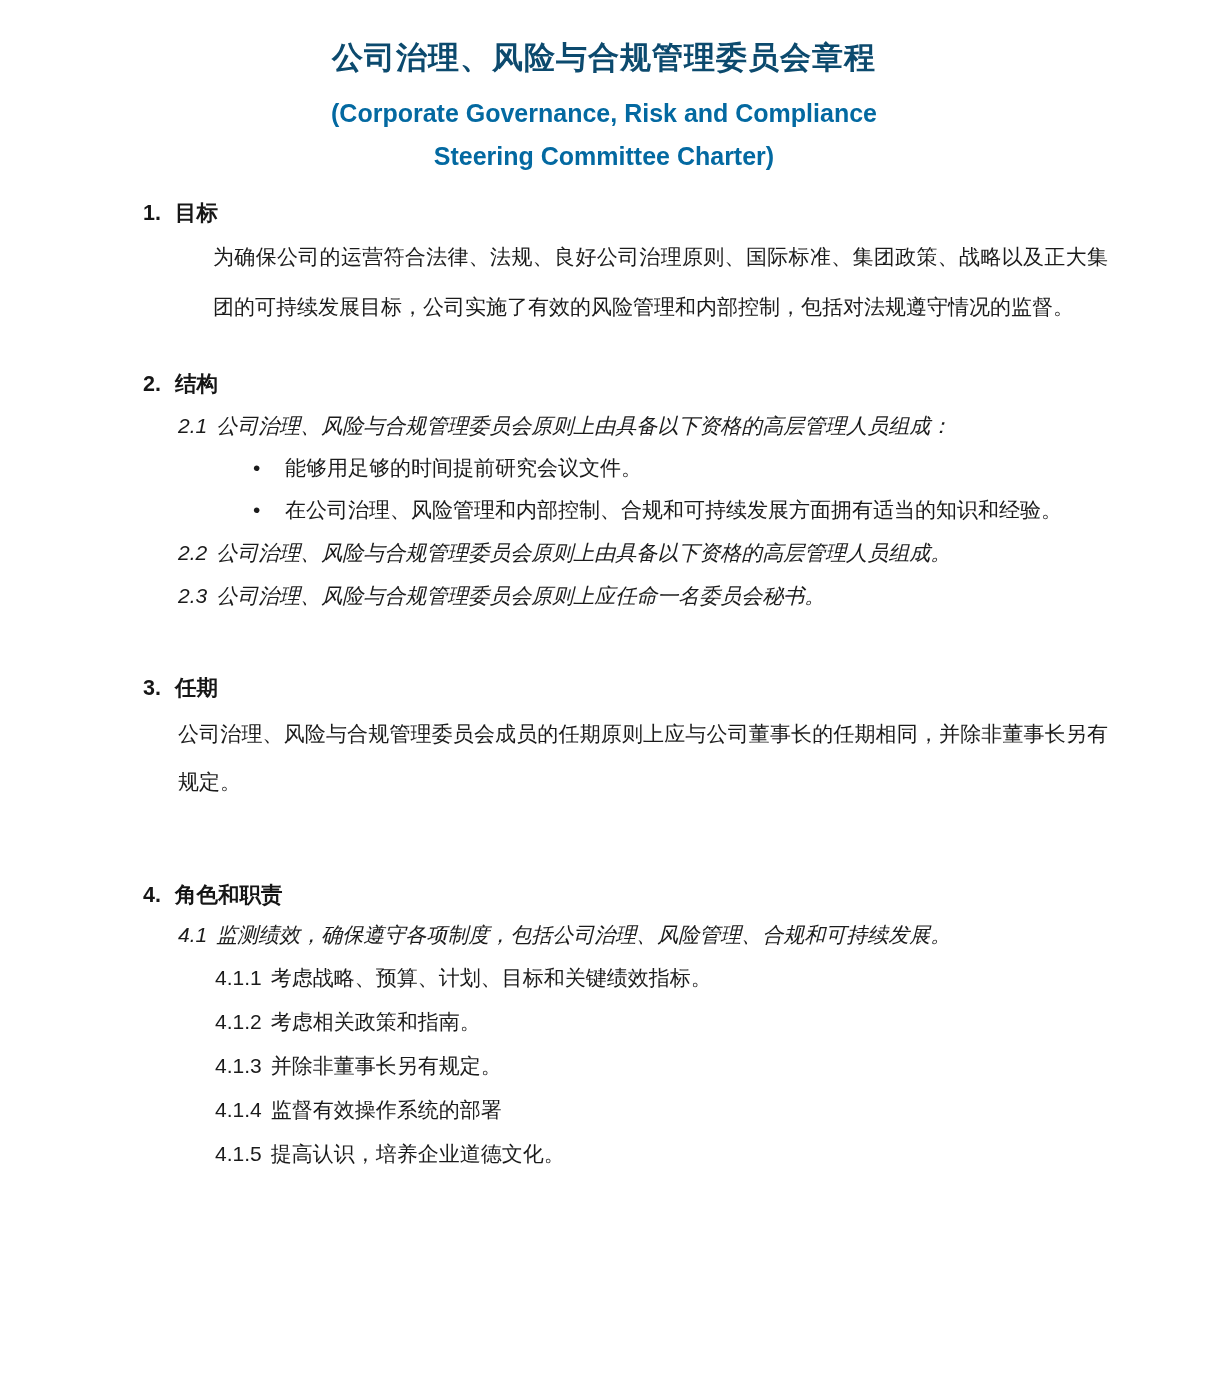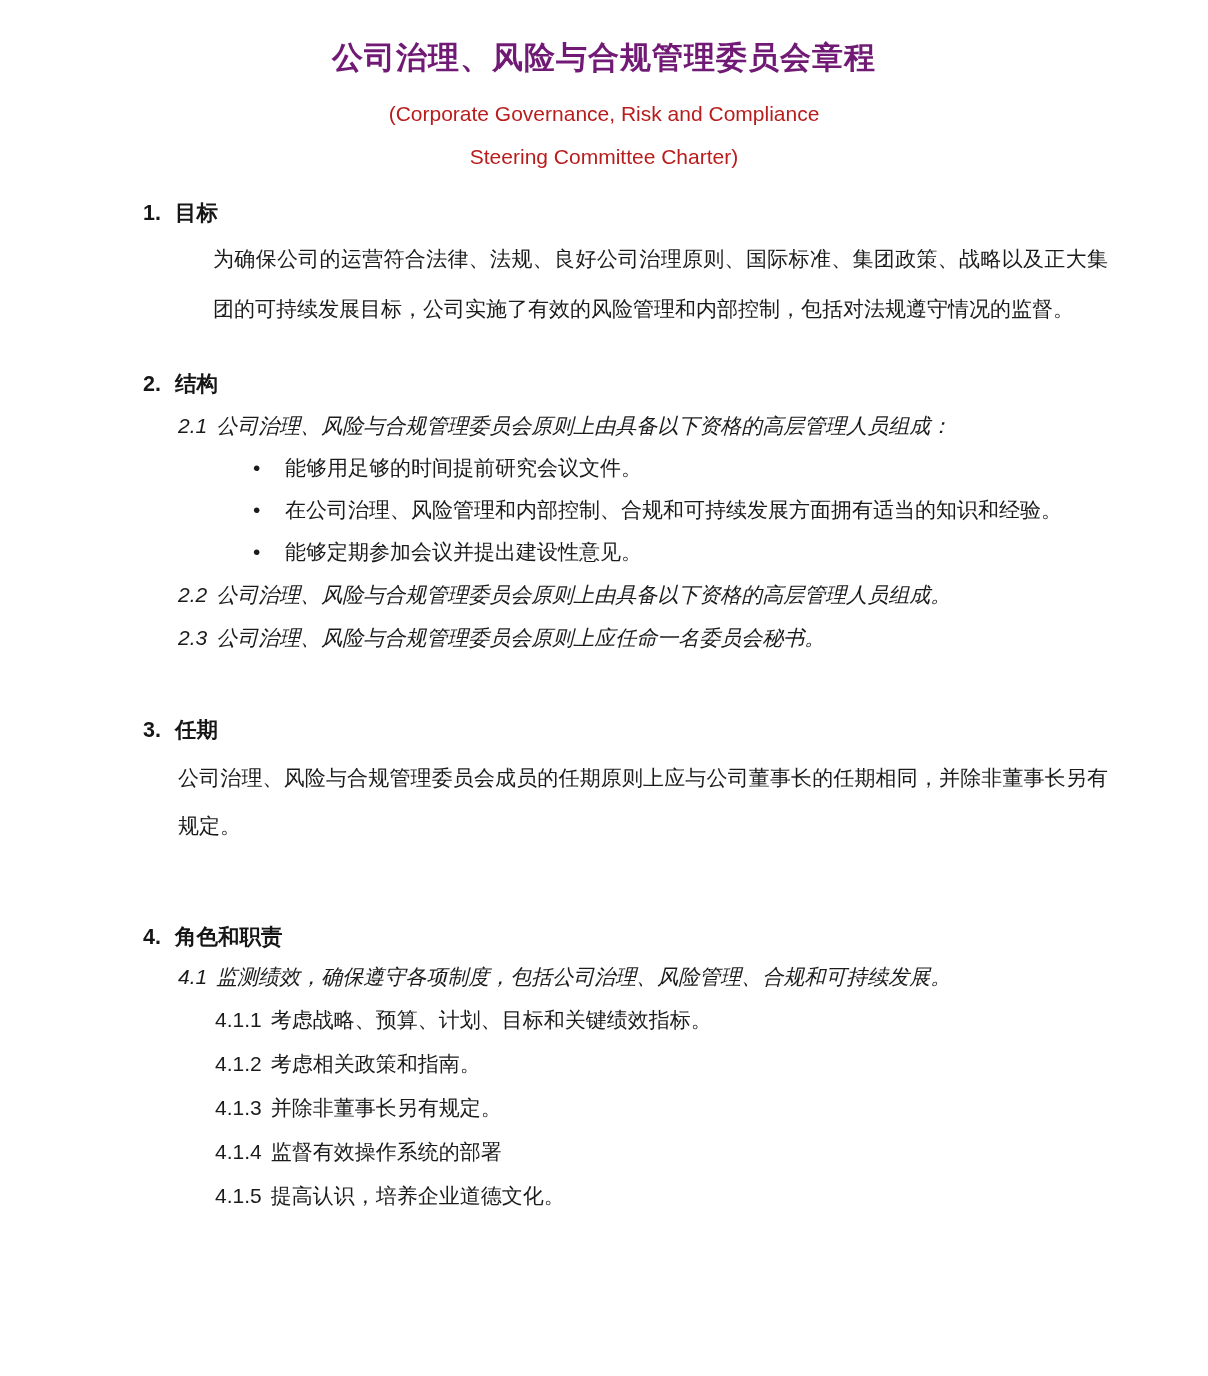--- a/index.html
+++ b/index.html
@@ -24,27 +24,27 @@
     margin-left: -143px;
     margin-right: -100px;
     text-align: center;
   }
   .doc-title {
     margin: 0;
     font-size: 31px;
     font-weight: bold;
     line-height: 44px;
     letter-spacing: 1px;
-    color: #701a75;
+    color: #0c4a6e;
   }
   .doc-subtitle {
-    font-size: 21px;
-    font-weight: normal;
+    font-size: 25px;
+    font-weight: bold;
     line-height: 43px;
-    color: #b91c1c;
+    color: #0369a1;
   }
   .doc-subtitle.first { margin-top: 12px; }
 
   
   .sec-heading {
     display: flex;
     align-items: baseline;
     font-weight: bold;
     font-size: 21.5px;
     line-height: 27px;
@@ -53,20 +53,21 @@
   .sec-num {
     display: inline-block;
     width: 32px;
     flex: 0 0 32px;
   }
 
   
   .para {
     margin: 0;
     text-align: justify;
+    font-family: Liberation Mono, monospace;
   }
   .para-deep {            
     margin-left: 70px;
     margin-top: 7px;
     line-height: 50px;
   }
   .para-shallow {         
     margin-left: 35px;
     margin-top: 10px;
     line-height: 48px;
@@ -138,21 +139,20 @@
       <span class="sec-title">结构</span>
     </div>
 
     <div class="sub-item first">
       <span class="item-num">2.1</span><span>公司治理、风险与合规管理委员会原则上由具备以下资格的高层管理人员组成：</span>
     </div>
 
     <ul class="bullets">
       <li>能够用足够的时间提前研究会议文件。</li>
       <li>在公司治理、风险管理和内部控制、合规和可持续发展方面拥有适当的知识和经验。</li>
-      <li>能够定期参加会议并提出建设性意见。</li>
     </ul>
 
     <div class="sub-item">
       <span class="item-num">2.2</span><span>公司治理、风险与合规管理委员会原则上由具备以下资格的高层管理人员组成。</span>
     </div>
     <div class="sub-item">
       <span class="item-num">2.3</span><span>公司治理、风险与合规管理委员会原则上应任命一名委员会秘书。</span>
     </div>
   </section>
 

